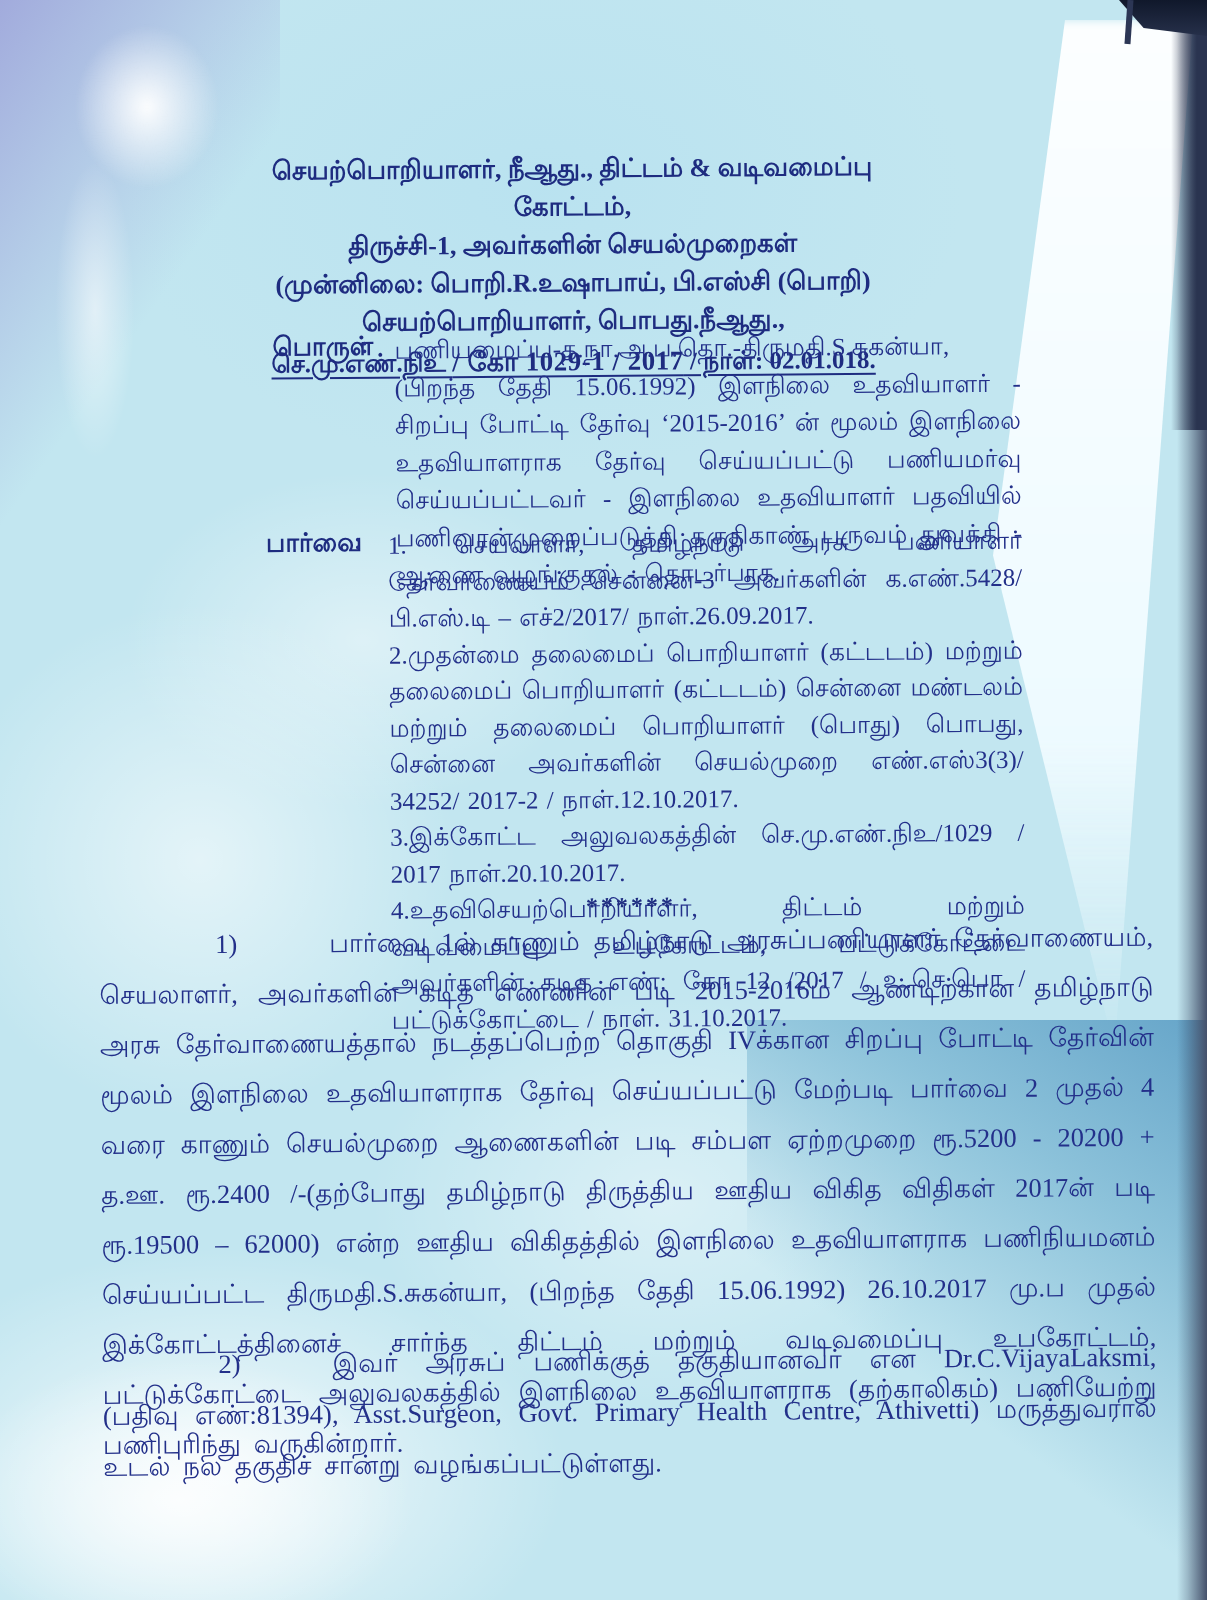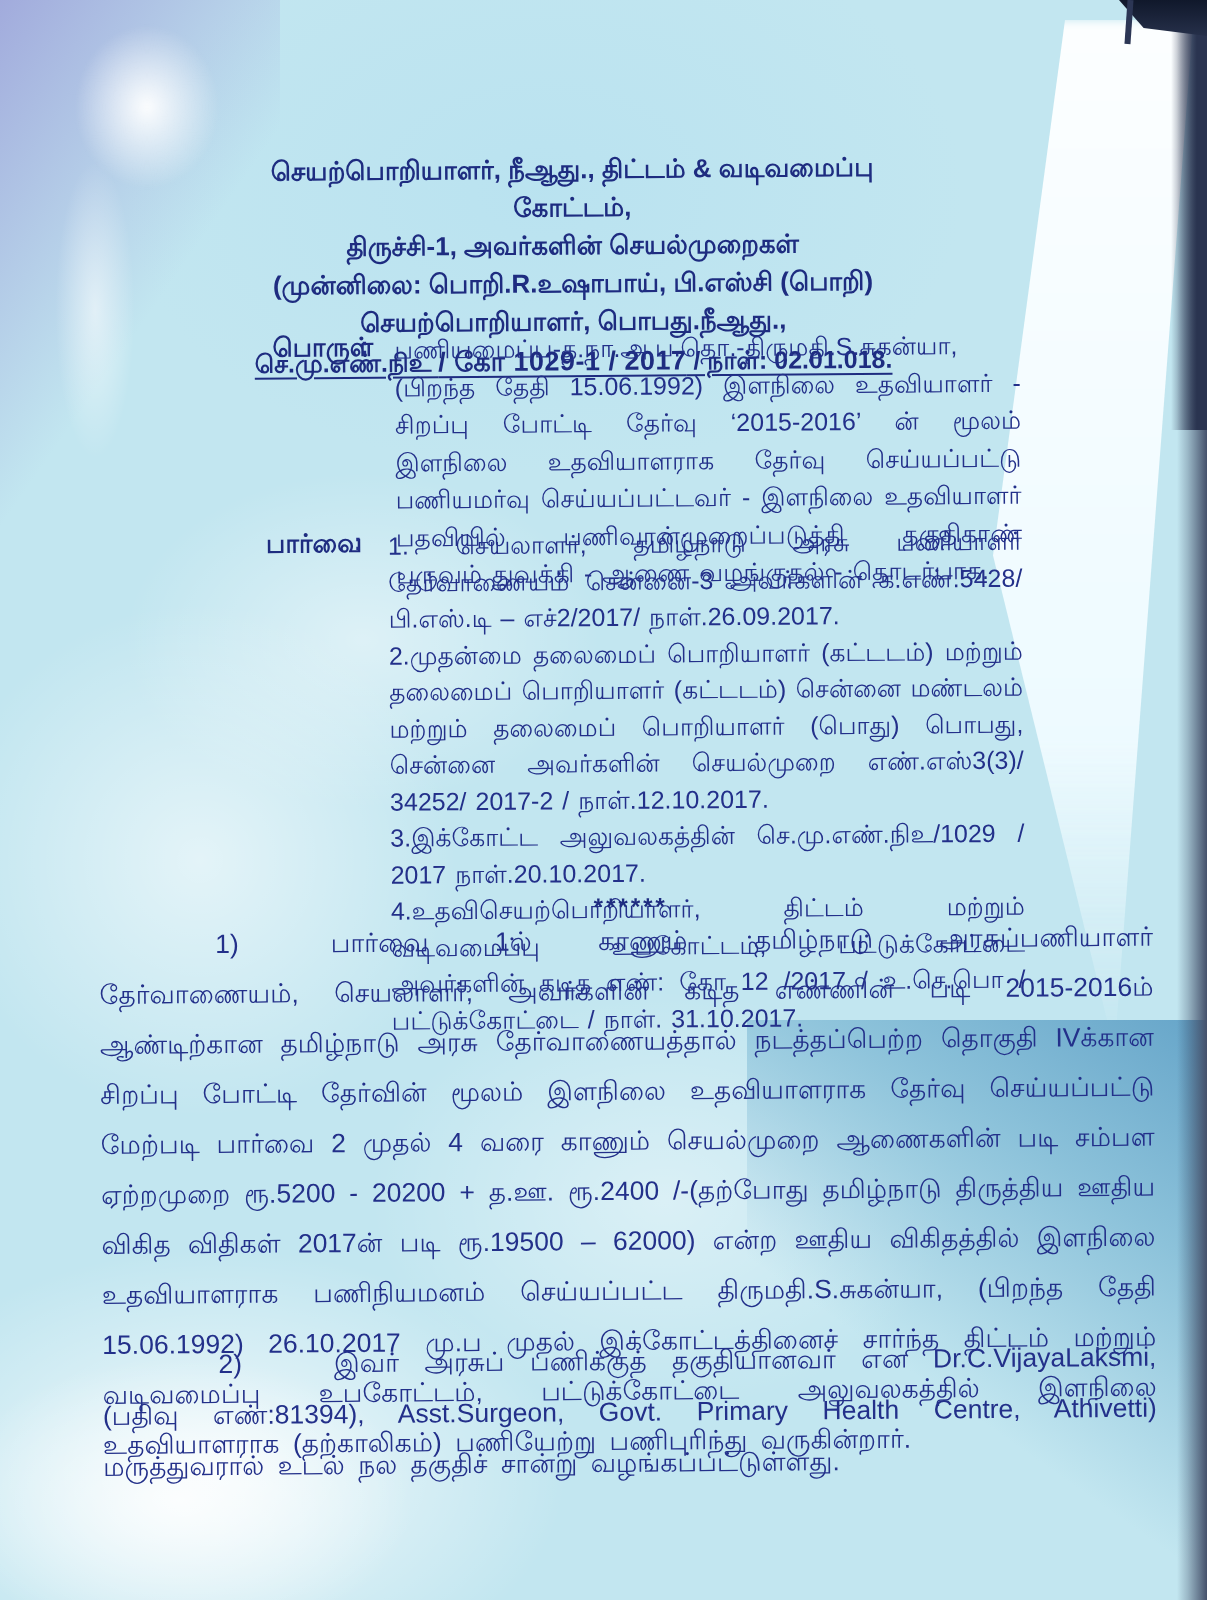--- a/index.html
+++ b/index.html
@@ -6,21 +6,21 @@
   .page{
     position:relative;
     width:1207px;height:1600px;
     background-color:#c2e6f0;
     background-image:
       radial-gradient(ellipse 340px 240px at 30% 40%, rgba(255,255,255,.45), rgba(255,255,255,0) 70%),
       radial-gradient(ellipse 420px 300px at 55% 75%, rgba(255,255,255,.40), rgba(255,255,255,0) 70%),
       radial-gradient(ellipse 500px 320px at 18% 92%, rgba(255,255,255,.75), rgba(255,255,255,0) 70%),
       radial-gradient(ellipse 600px 400px at 45% 12%, rgba(180,224,240,.6), rgba(180,224,240,0) 70%);
     overflow:hidden;
-    font-family:Liberation Sans, sans-serif;
+    font-family:Liberation Serif, serif;
     color:#23308a;
   }
   .tex{position:absolute;pointer-events:none;}
   .tl-purple{left:0;top:0;width:280px;height:560px;
     background:linear-gradient(125deg, rgba(148,146,212,.70), rgba(148,146,212,0) 55%);}
   .crumple-1{left:72px;top:22px;width:150px;height:170px;
     background:radial-gradient(ellipse at center, rgba(255,255,255,.95), rgba(255,255,255,0) 68%);
     filter:blur(2px);}
   .crumple-2{left:55px;top:160px;width:80px;height:300px;
     background:radial-gradient(ellipse at center, rgba(255,255,255,.55), rgba(255,255,255,0) 70%);}

